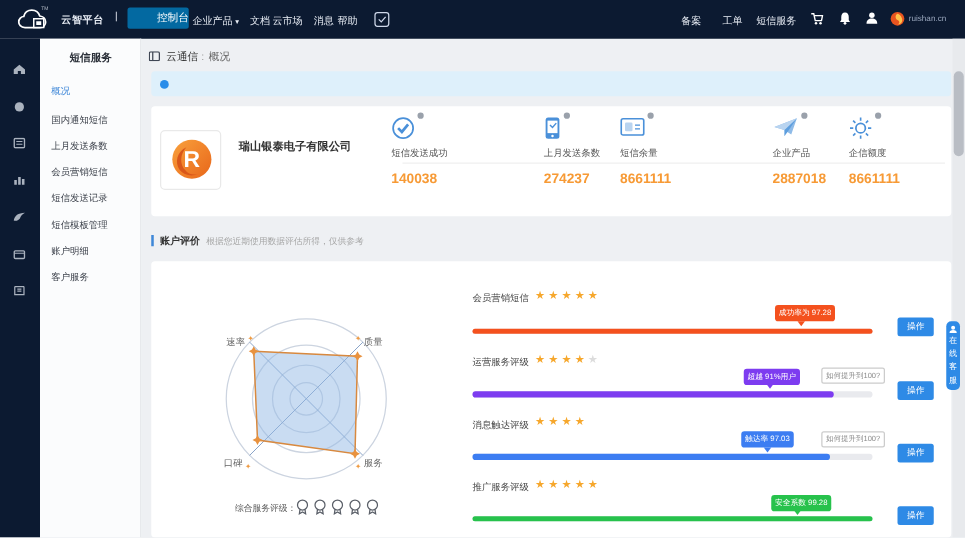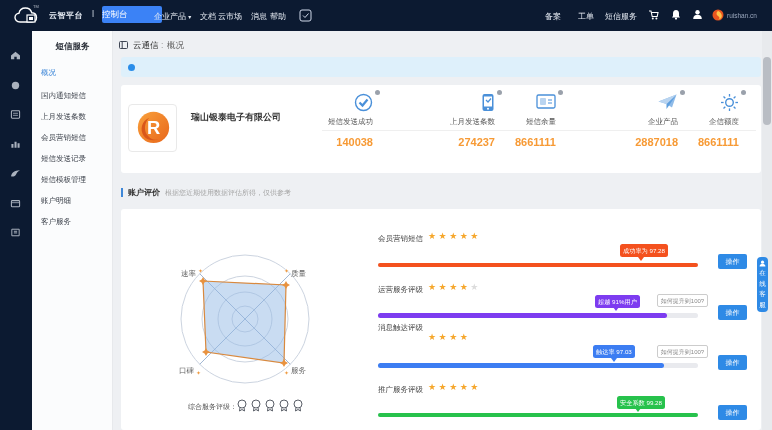--- a/index.html
+++ b/index.html
@@ -4,40 +4,40 @@
 <style>
 *{margin:0;padding:0;box-sizing:border-box}
 html,body{width:772px;height:430px;overflow:hidden}
 body{font-family:"Liberation Sans",sans-serif;position:relative;background:#eef0f3}
 .abs{position:absolute}
 
 #nav{position:absolute;left:0;top:0;width:772px;height:31px;background:#0c1a31}
 #nav .t{position:absolute;color:#e8edf5;font-size:8px;white-space:nowrap}
 #navtitle{left:49px;top:10px;font-size:9.5px;font-weight:bold;letter-spacing:0.5px}
 #navsep{left:92px;top:8px;color:rgba(255,255,255,0.25);font-size:11px}
-#navbtn{position:absolute;left:102px;top:6px;width:60px;height:17px;background:#3b82f6;border-radius:2px;color:#fff;font-size:8.5px;text-align:left;line-height:17px}
+#navbtn{position:absolute;left:102px;top:6px;width:49px;height:17px;background:#0369a1;border-radius:2px;color:#fff;font-size:8.5px;text-align:right;line-height:17px}
 
 #rail{position:absolute;left:0;top:31px;width:32px;height:399px;background:#0c1a31}
 .ric{position:absolute;left:10px;width:11px;height:9px;opacity:.75}
 
 #side{position:absolute;left:32px;top:31px;width:81px;height:399px;background:#fbfcfd;border-right:1px solid #e7e9ec}
 #sidetitle{position:absolute;left:0;top:10px;width:81px;text-align:center;font-size:8.5px;font-weight:bold;color:#2a2f38}
 .mi{position:absolute;left:9px;font-size:7.5px;color:#3c414b;white-space:nowrap}
 .mi.on{color:#3e87d8}
 
 #bc{position:absolute;left:119px;top:40px;font-size:8.5px;color:#333}
 
 #banner{position:absolute;left:121px;top:57px;width:640px;height:20px;background:#def0fb;border-radius:3px}
 #banner .dot{position:absolute;left:7px;top:6.5px;width:7px;height:7px;border-radius:50%;background:#2a8de9}
 #banner .txt{position:absolute;left:22px;top:6px;font-size:7.5px;color:#41587e;white-space:nowrap}
 
 #card1{position:absolute;left:121px;top:85px;width:640px;height:88px;background:#fff;border-radius:3px}
 #logobox{position:absolute;left:7px;top:19px;width:49px;height:48px;border:1px solid #e9e9e9;border-radius:4px;background:#fff}
 #coname{position:absolute;left:70px;top:26px;font-size:9px;color:#333;font-weight:bold}
-.stat{position:absolute;top:0;width:60px;text-align:right}
+.stat{position:absolute;top:0;width:60px;text-align:left}
 .stat .ic{position:relative;display:inline-block;margin-top:8px;height:19px}
 .stat .ic svg{display:block;margin:0 auto}
 .stat .lb{font-size:7.5px;color:#555;margin-top:1px;white-space:nowrap}
 .stat .num{font-size:11px;font-weight:bold;color:#f79a35;margin-top:9px}
 #statline{position:absolute;left:201px;top:44.5px;width:434px;height:1px;background:#efefef}
 .gear{position:absolute;right:-7px;top:-3px;width:5px;height:5px;border-radius:50%;background:#9aa1ab}
 
 #sech{position:absolute;left:121px;top:187px;height:12px}
 #sech .bar{position:absolute;left:0;top:1px;width:2px;height:9px;background:#3e87d8}
 #sech .h{position:absolute;left:7px;top:0;font-size:8px;font-weight:bold;color:#333;white-space:nowrap}
@@ -299,21 +299,21 @@
     <div class="stars" style="top:73px">★★★★<span style="color:#dcdcdc">★</span></div>
     <div class="tip p" style="left:474px;top:85.5px;background:#7d3cf0;padding:0 3px">超越 91%用户</div>
     <div class="qbox" style="left:536px;top:85px">如何提升到100?</div>
     <div class="track" style="top:104px">
         <div class="fill" style="width:289px;background:#7d3cf0"></div>
       </div>
     <div class="btn" style="top:96px">操作</div>
   </div>
 
   <div class="rrow">
-    <div class="lab" style="top:114px">消息触达评级</div>
+    <div class="lab" style="top:126px">消息触达评级</div>
     <div class="stars" style="top:123px">★★★★</div>
     <div class="tip b" style="left:472px;top:136px;background:#3c7df2;padding:0 3px">触达率 97.03</div>
     <div class="qbox" style="left:536px;top:135.5px">如何提升到100?</div>
     <div class="track" style="top:154px">
         <div class="fill" style="width:286px;background:#3c7df2"></div>
       </div>
     <div class="btn" style="top:146px">操作</div>
   </div>
 
   <div class="rrow">

